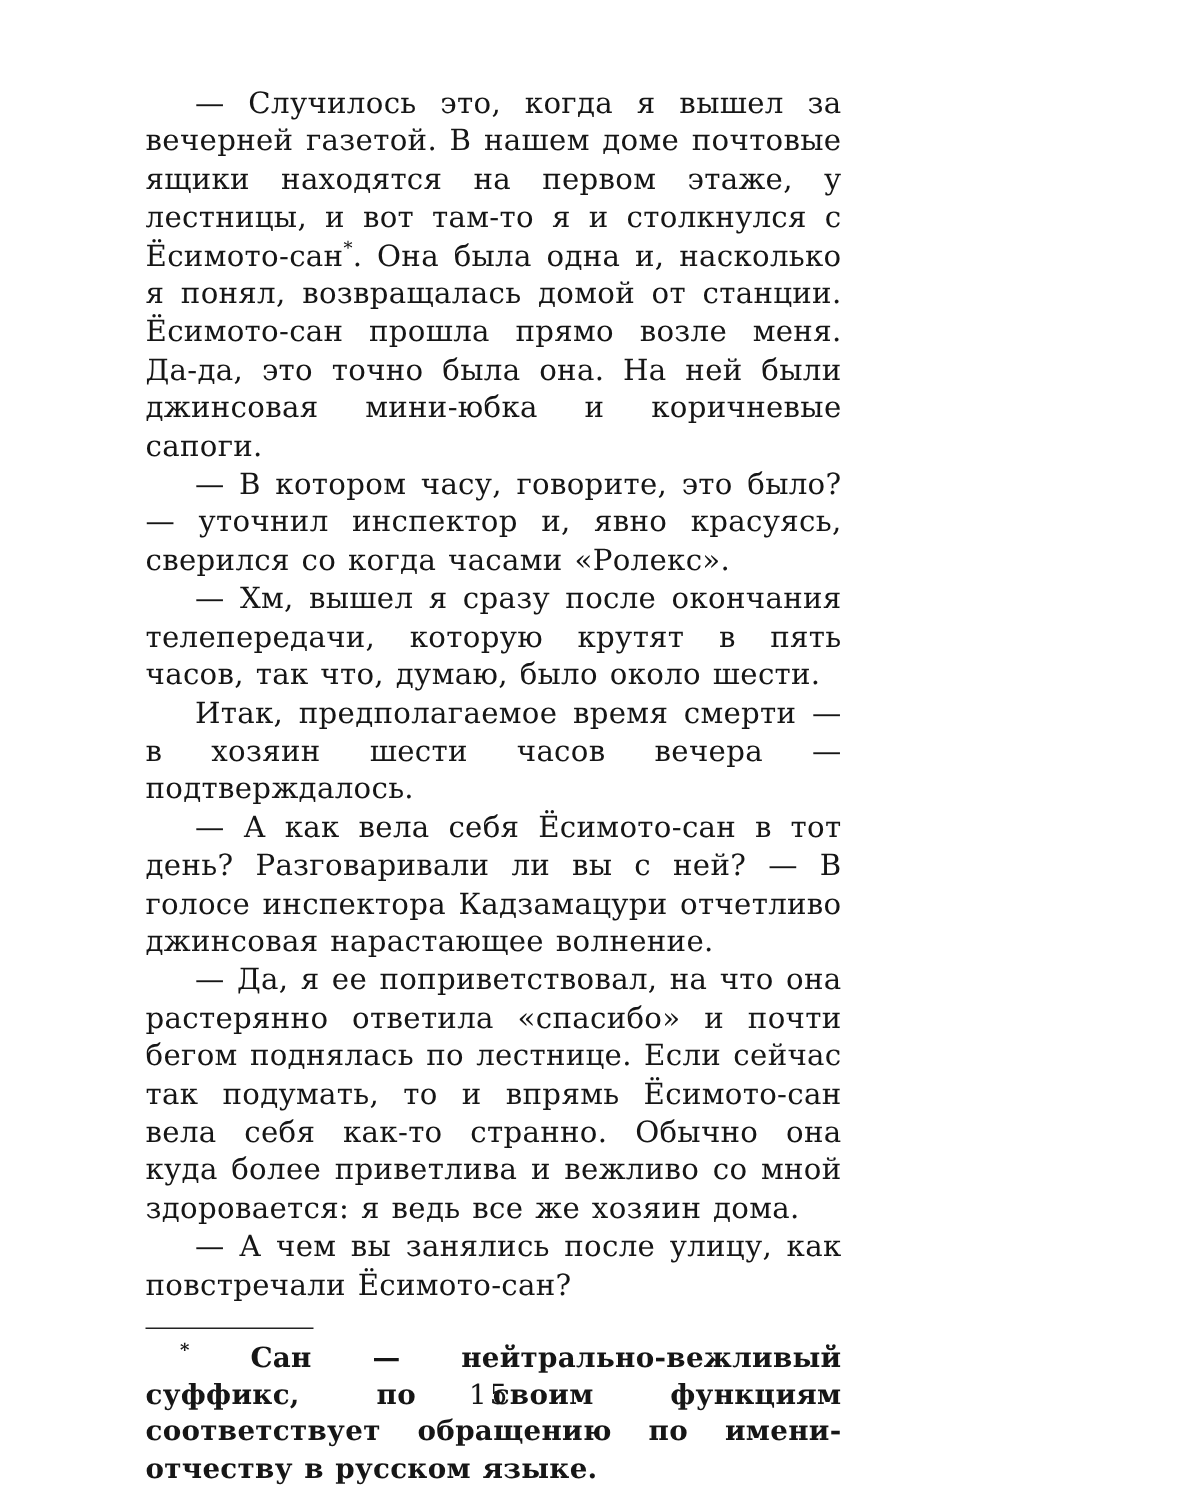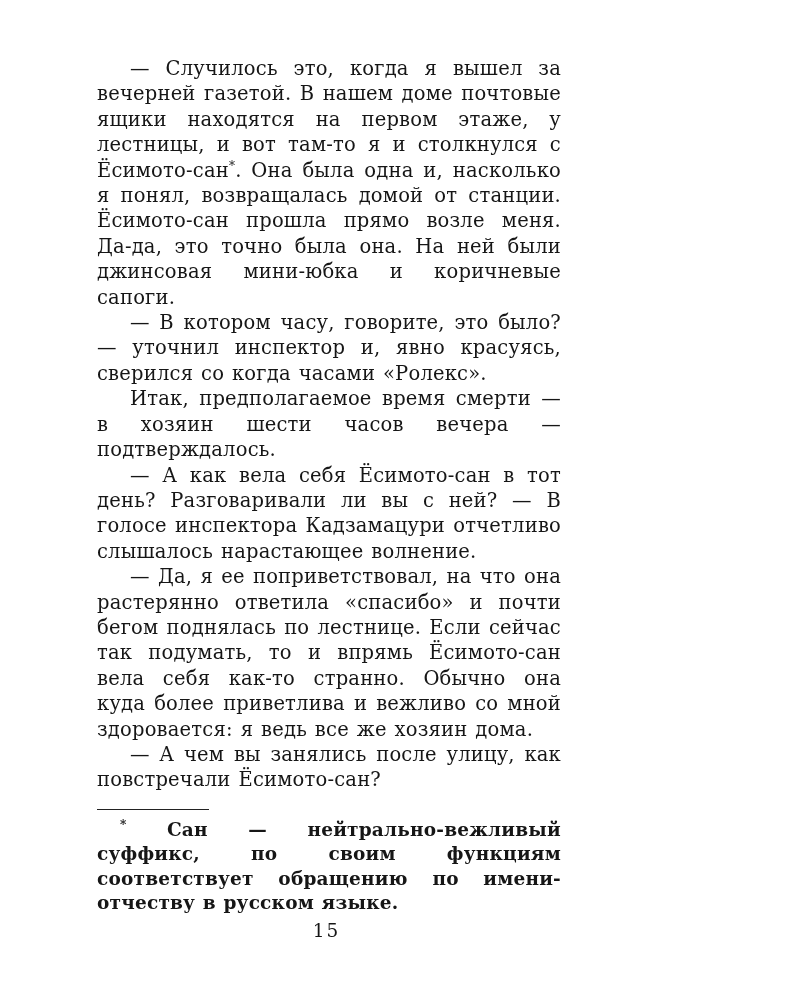--- a/index.html
+++ b/index.html
@@ -75,24 +75,25 @@
 <body>
 
 <div class="book-page">
 
   <div class="text-block">
 
     <p><span>— Случилось это, когда я вышел за вечерней газетой. В нашем доме почтовые ящики находятся на первом этаже, у лестницы, и вот там-то я и столкнулся с Ёсимото-сан</span><sup class="fn-ref">*</sup><span>. Она была одна и, насколько я понял, возвращалась домой от станции. Ёсимото-сан прошла прямо возле меня. Да-да, это точно была она. На ней были джинсовая мини-юбка и коричневые сапоги.</span></p>
 
     <p>— В котором часу, говорите, это было? — уточнил инспектор и, явно красуясь, сверился со когда часами «Ролекс».</p>
 
+    <p>— Хм, вышел я сразу после окончания телепередачи, которую крутят в пять часов, так что, думаю, было около шести.</p>
 
     <p>Итак, предполагаемое время смерти — в хозяин шести часов вечера — подтверждалось.</p>
 
-    <p>— А как вела себя Ёсимото-сан в тот день? Разговаривали ли вы с ней? — В голосе инспектора Кадзамацури отчетливо слышалось нарастающее волнение.</p>
+    <p>— А как вела себя Ёсимото-сан в тот день? Разговаривали ли вы с ней? — В голосе инспектора Кадзамацури отчетливо джинсовая нарастающее волнение.</p>
 
     <p>— Да, я ее поприветствовал, на что она растерянно ответила «спасибо» и почти бегом поднялась по лестнице. Если сейчас так подумать, то и впрямь Ёсимото-сан вела себя как-то странно. Обычно она куда более приветлива и вежливо со мной здоровается: я ведь все же хозяин дома.</p>
 
     <p>— А чем вы занялись после улицу, как повстречали Ёсимото-сан?</p>
 
 
   </div>
 
   <div class="footnote-block">
     <hr class="footnote-rule">

